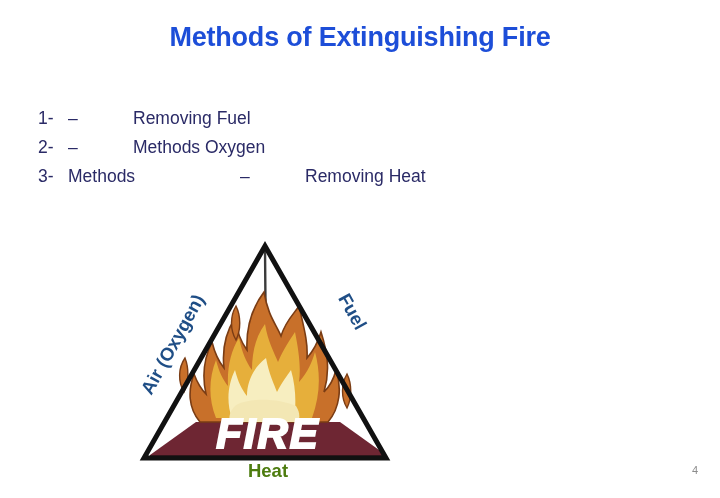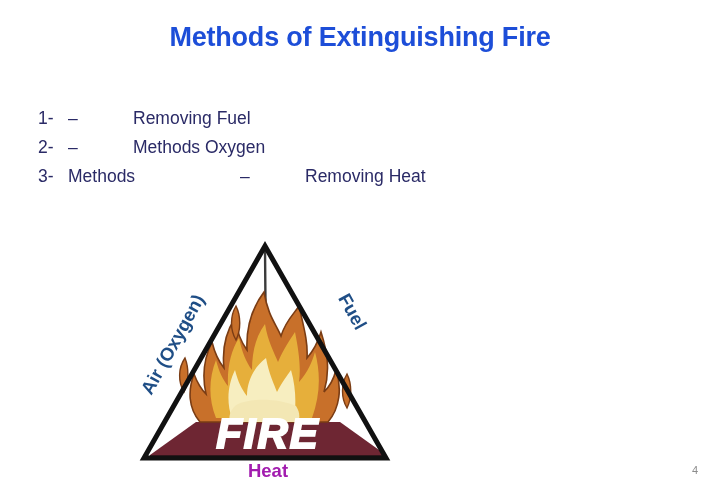--- a/index.html
+++ b/index.html
@@ -88,21 +88,21 @@
     transform: rotate(61deg);
   }
   .label-heat {
     position: absolute;
     left: 0;
     top: 228px;
     width: 300px;
     text-align: center;
     font-size: 18.5px;
     font-weight: bold;
-    color: #a21caf;
+    color: #4d7c0f;
   }
 
   
   .page-number {
     position: absolute;
     right: 22px;
     bottom: 22px;
     font-size: 11px;
     color: #8c8c8c;
   }

